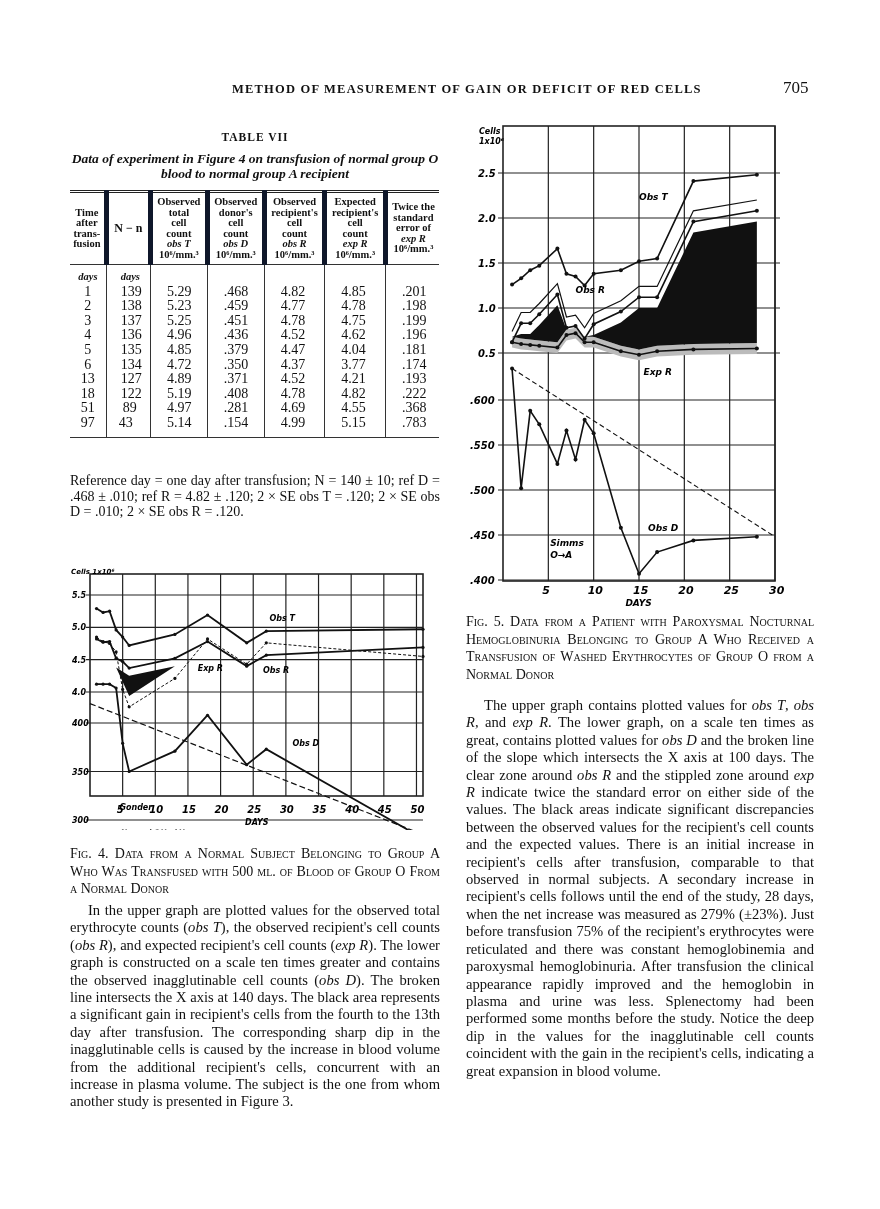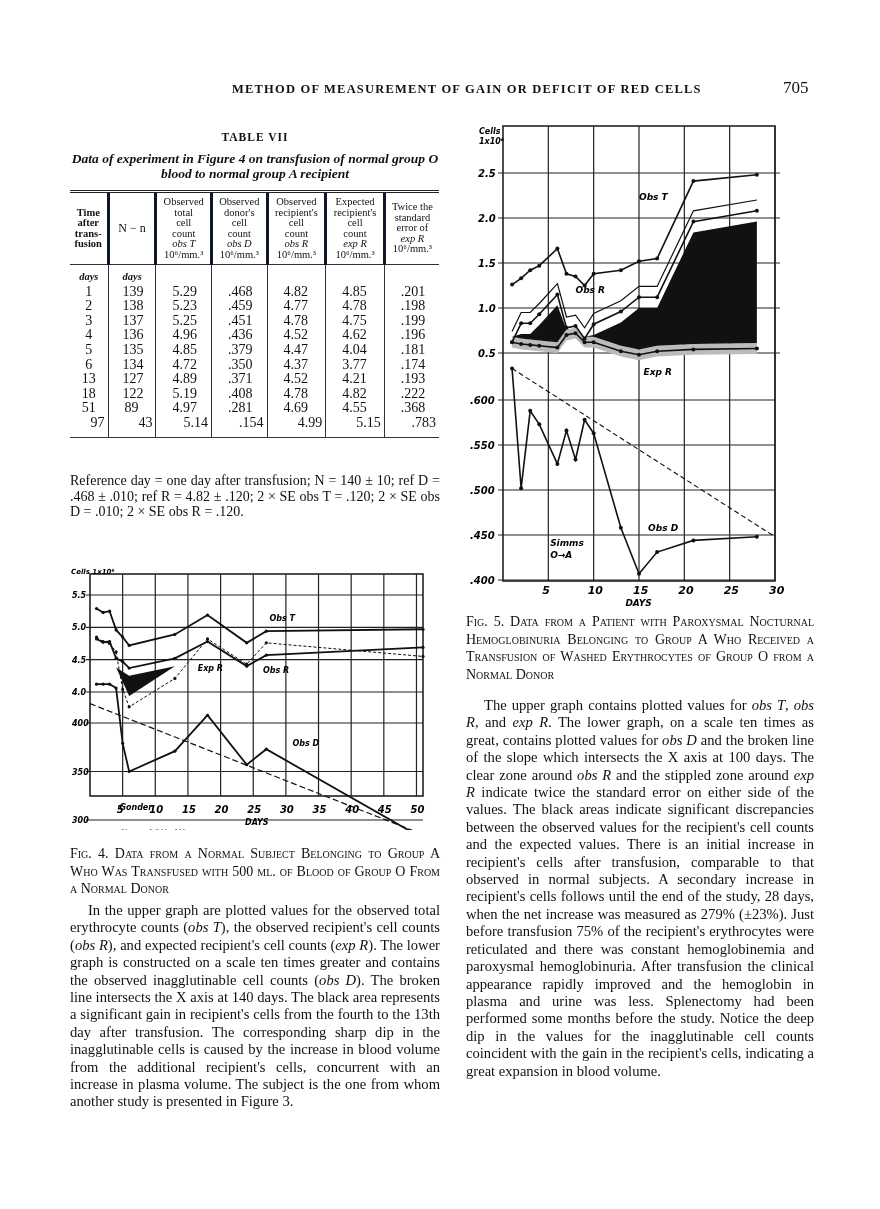--- a/index.html
+++ b/index.html
@@ -3,28 +3,28 @@
 <meta charset="utf-8">
 <style>
   html,body{margin:0;padding:0;background:#fff;}
   body{width:880px;height:1209px;position:relative;overflow:hidden;font-family:"Liberation Serif","DejaVu Serif",serif;color:#111;}
   .abs{position:absolute;}
   .running-head{left:232px;top:82px;font-size:12.5px;letter-spacing:1.2px;font-weight:bold;text-transform:uppercase;}
   .page-num{left:783px;top:78px;font-size:17px;font-weight:normal;}
   .table-title{left:70px;width:370px;top:131px;text-align:center;font-size:11.5px;font-weight:bold;letter-spacing:1px;}
   .table-caption{left:68px;width:374px;top:151px;text-align:center;font-size:13.5px;font-style:italic;font-weight:bold;line-height:15px;}
   table.data{position:absolute;left:70px;top:190px;width:369px;border-collapse:collapse;font-size:14px;border-top:3px double #222;border-bottom:1px solid #333;}
-  table.data th{font-weight:normal;font-size:10.5px;line-height:10.5px;vertical-align:middle;border-left:3px solid #0f172a;border-bottom:1px solid #333;padding:4px 1px;text-align:center;}
+  table.data th{font-weight:bold;font-size:10.5px;line-height:10.5px;vertical-align:middle;border-left:5px solid #0f172a;border-bottom:1px solid #333;padding:4px 1px;text-align:center;}
   table.data th:first-child{border-left:none;}
   table.data td{border-left:1px solid #333;padding:0 3px;line-height:14.6px;text-align:left;}
   table.data td:first-child{border-left:none;text-align:center;}
   table.data td.c1{text-align:left;padding-left:14px;}
   table.data td.vals{padding-left:16px;}
   table.data tr.units td{font-style:italic;font-size:10.5px;font-weight:bold;padding-top:5px;}
-  table.data tr.last td{padding-bottom:6px;text-align:right;}
+  table.data tr.last td{padding-bottom:6px;}
   .th-ital{font-style:italic;}
   .footnote{left:70px;width:370px;top:473px;font-size:14px;line-height:15.5px;text-align:justify;}
   .chart{position:absolute;}
   .fig-caption{font-variant:small-caps;font-size:14px;line-height:17.5px;text-align:justify;}
   .para{font-size:14.6px;line-height:17.4px;text-align:justify;text-indent:18px;}
   .para i{font-style:italic;}
   svg text{font-family:"DejaVu Sans",sans-serif;font-style:italic;font-weight:bold;}
 </style>
 </head>
 <body>

